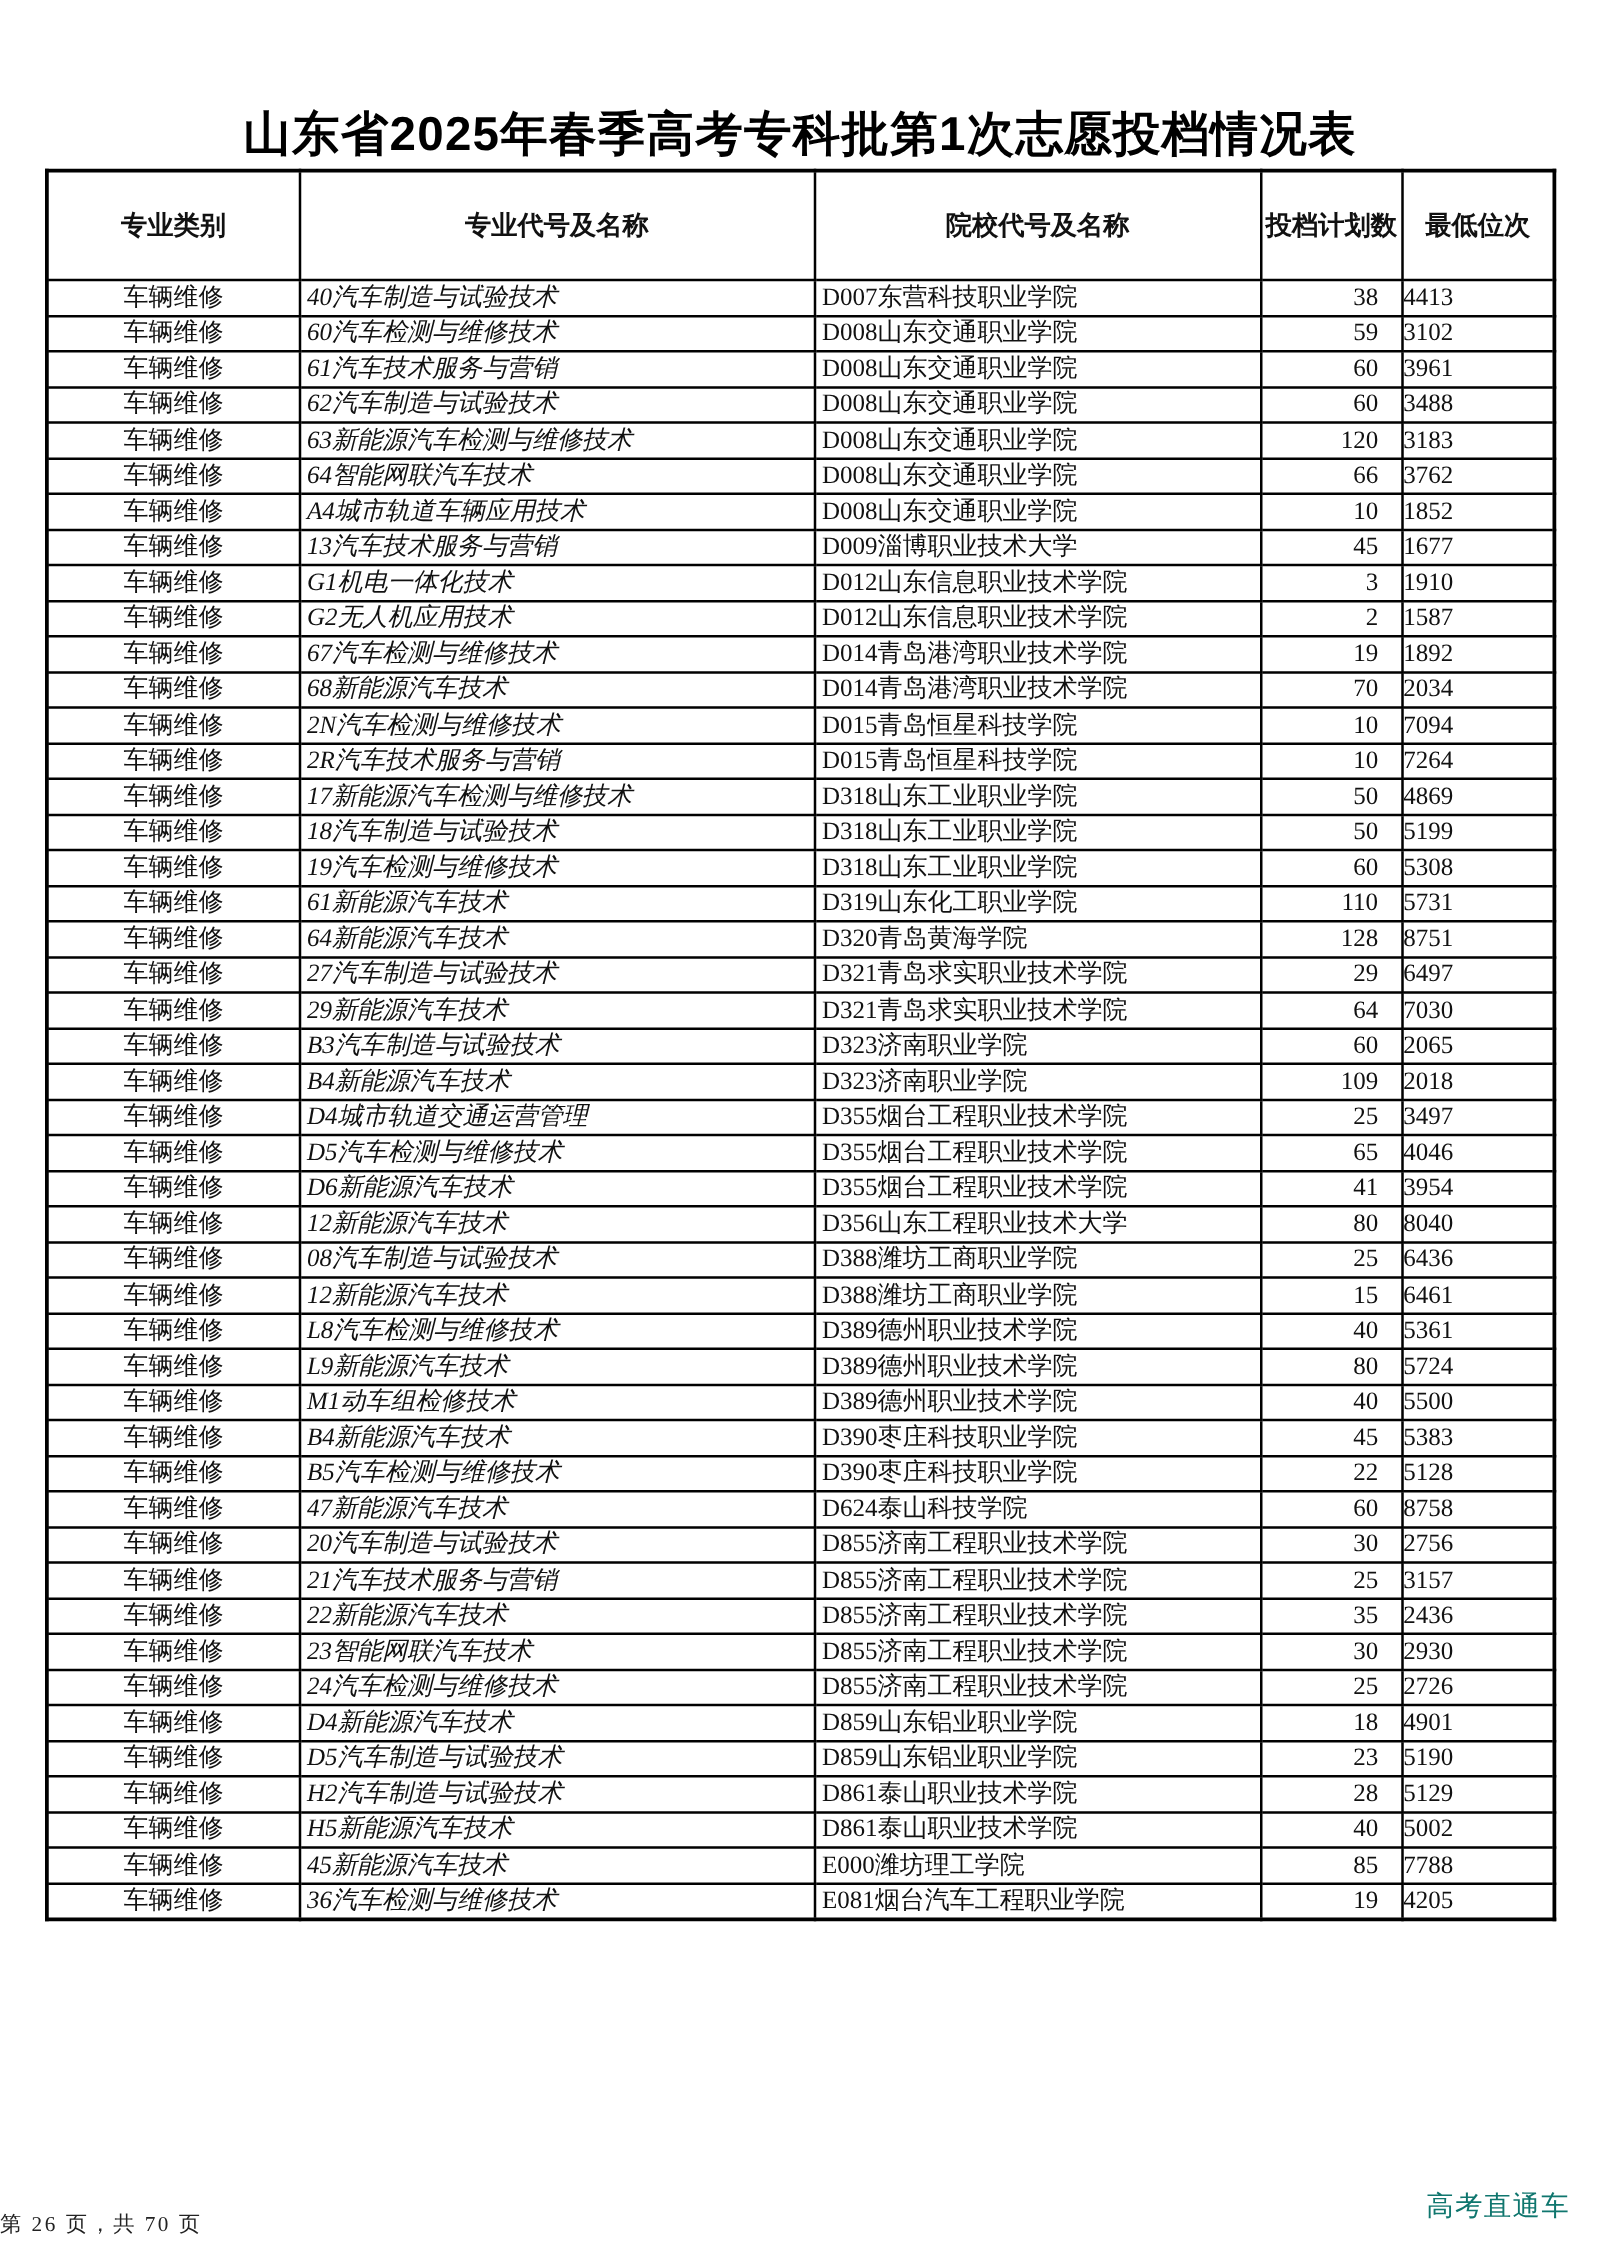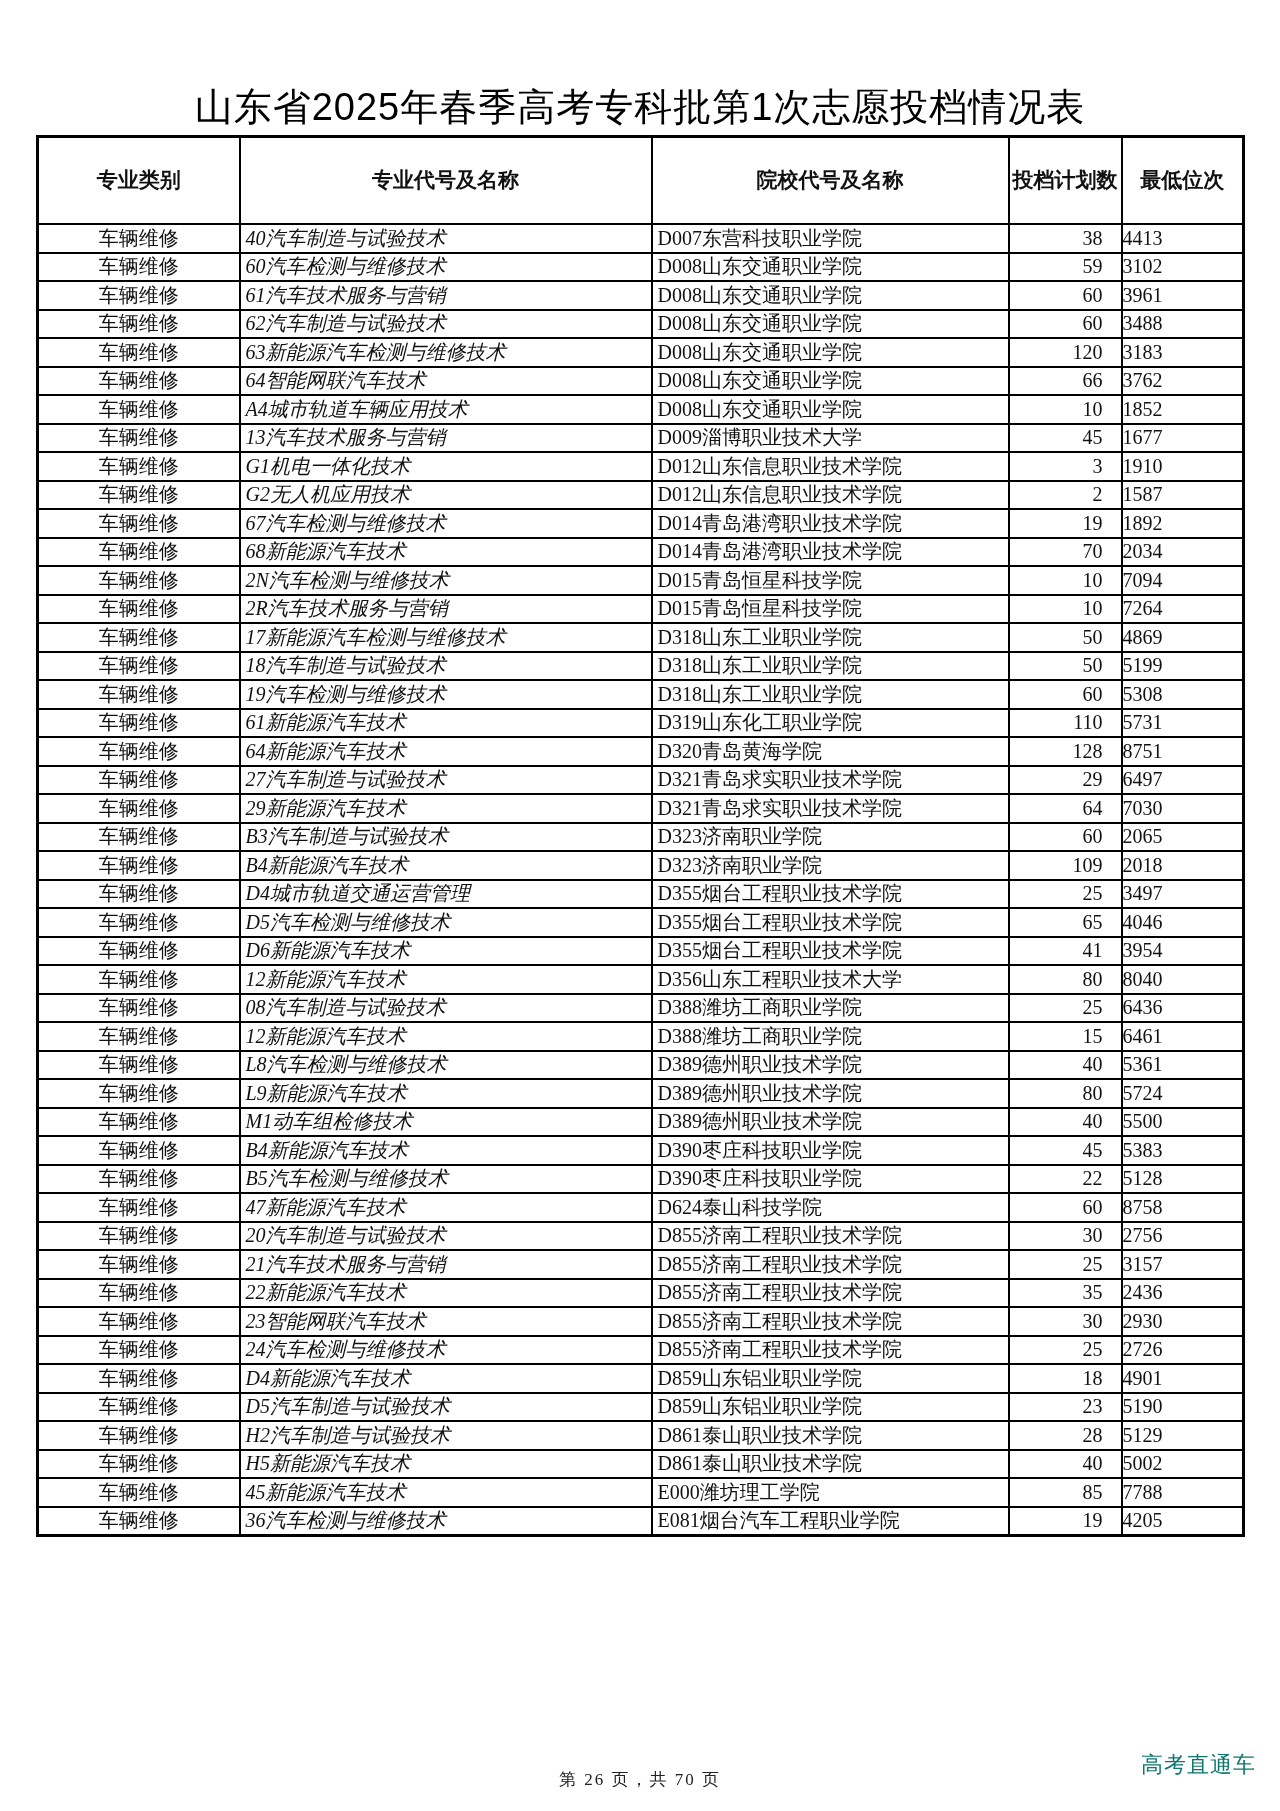--- a/index.html
+++ b/index.html
@@ -15,21 +15,21 @@
     color: #111;
     overflow: hidden;
   }
   .doc-title {
     position: absolute;
     top: 82px;
     left: 0;
     width: 100%;
     text-align: center;
     font-family: "Liberation Sans", sans-serif;
-    font-weight: normal;
+    font-weight: bold;
     font-size: 38px;
     letter-spacing: 1px;
     color: #000;
     white-space: nowrap;
   }
   table.result-table {
     position: absolute;
     left: 36px;
     top: 135px;
     width: 1206px;
@@ -68,21 +68,20 @@
   .col-category { width: 202px; }
   .col-major    { width: 412px; }
   .col-college  { width: 357px; }
   .col-plan     { width: 113px; }
   .col-rank     { width: 122px; }
   .page-info {
     position: absolute;
     top: 1768px;
     left: 0;
     width: 100%;
-    text-align: center;
     font-size: 17px;
     letter-spacing: 2px;
     color: #222;
   }
   .watermark {
     position: absolute;
     top: 1750px;
     right: 24px;
     font-family: "Liberation Sans", sans-serif;
     font-size: 22px;

